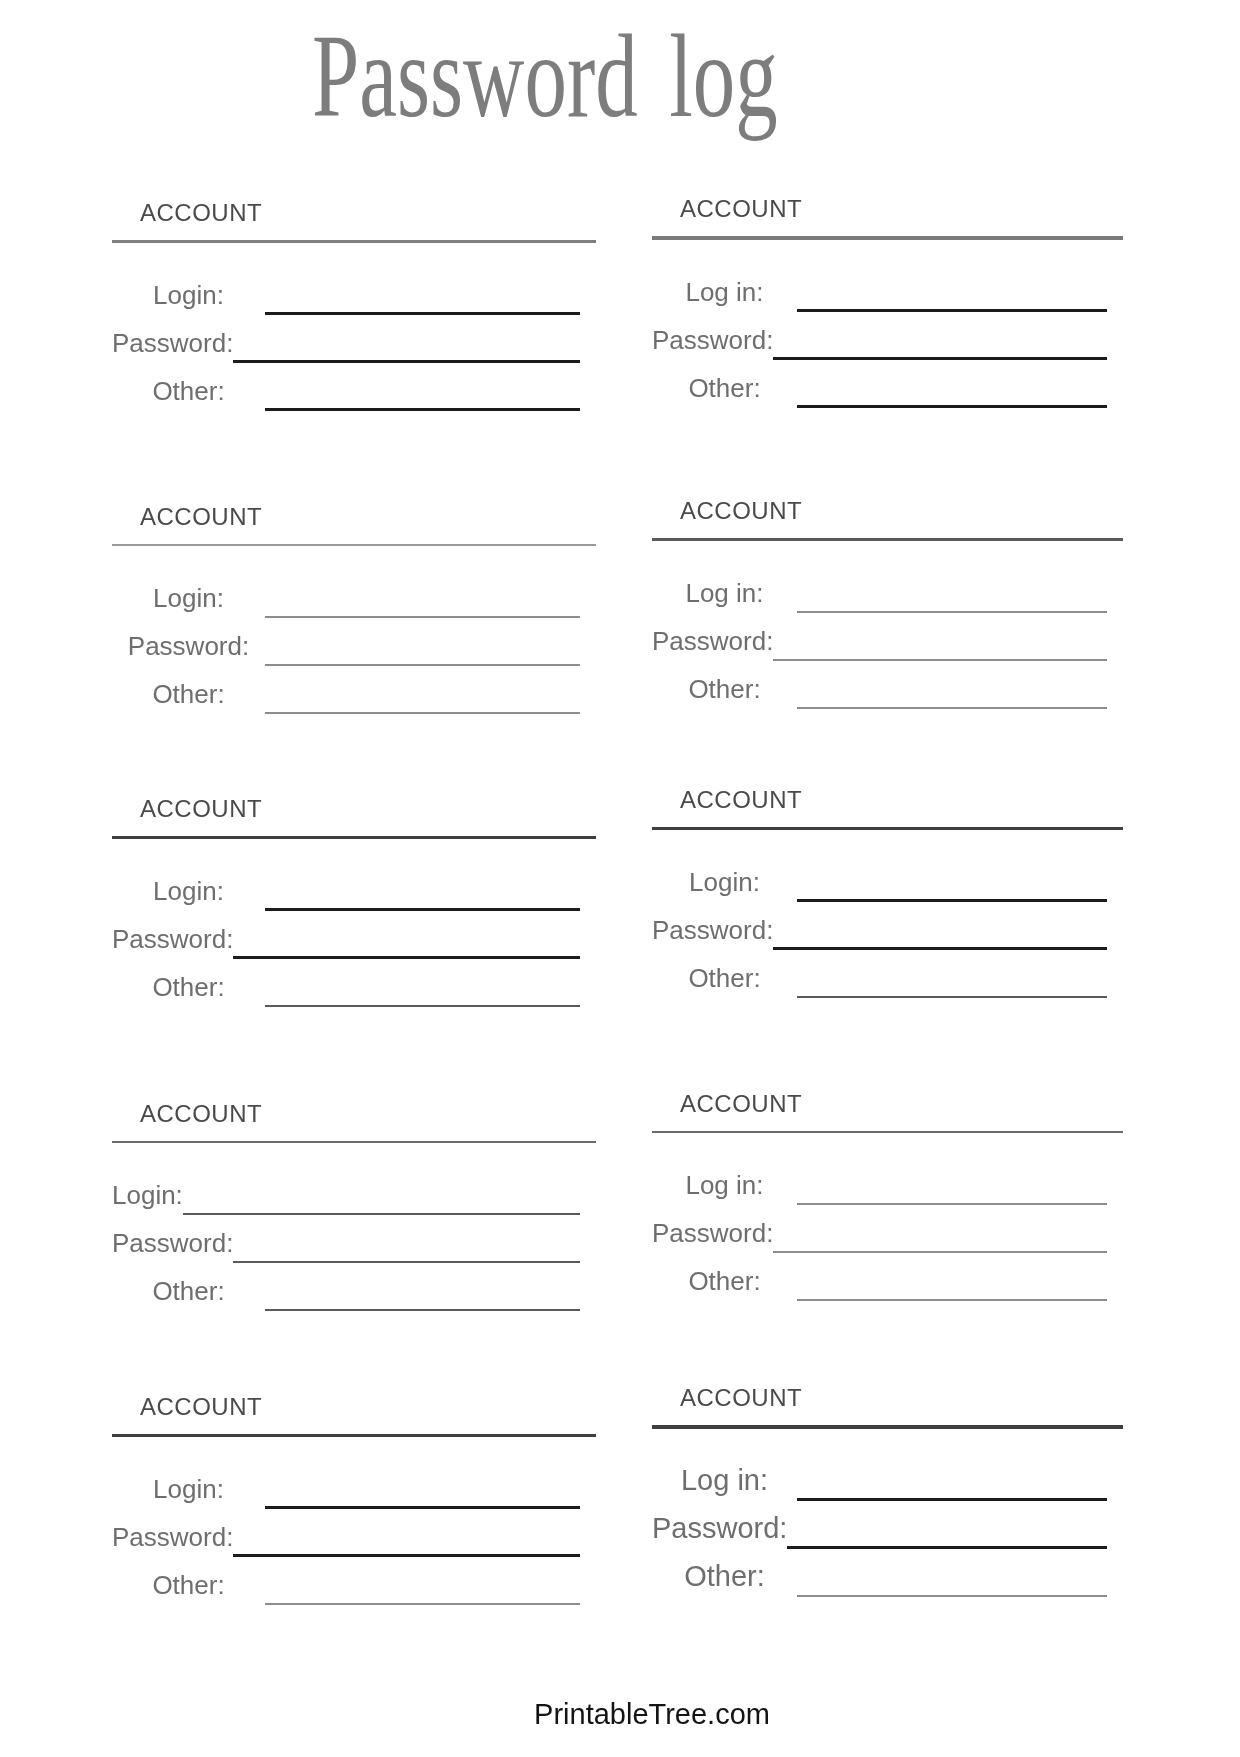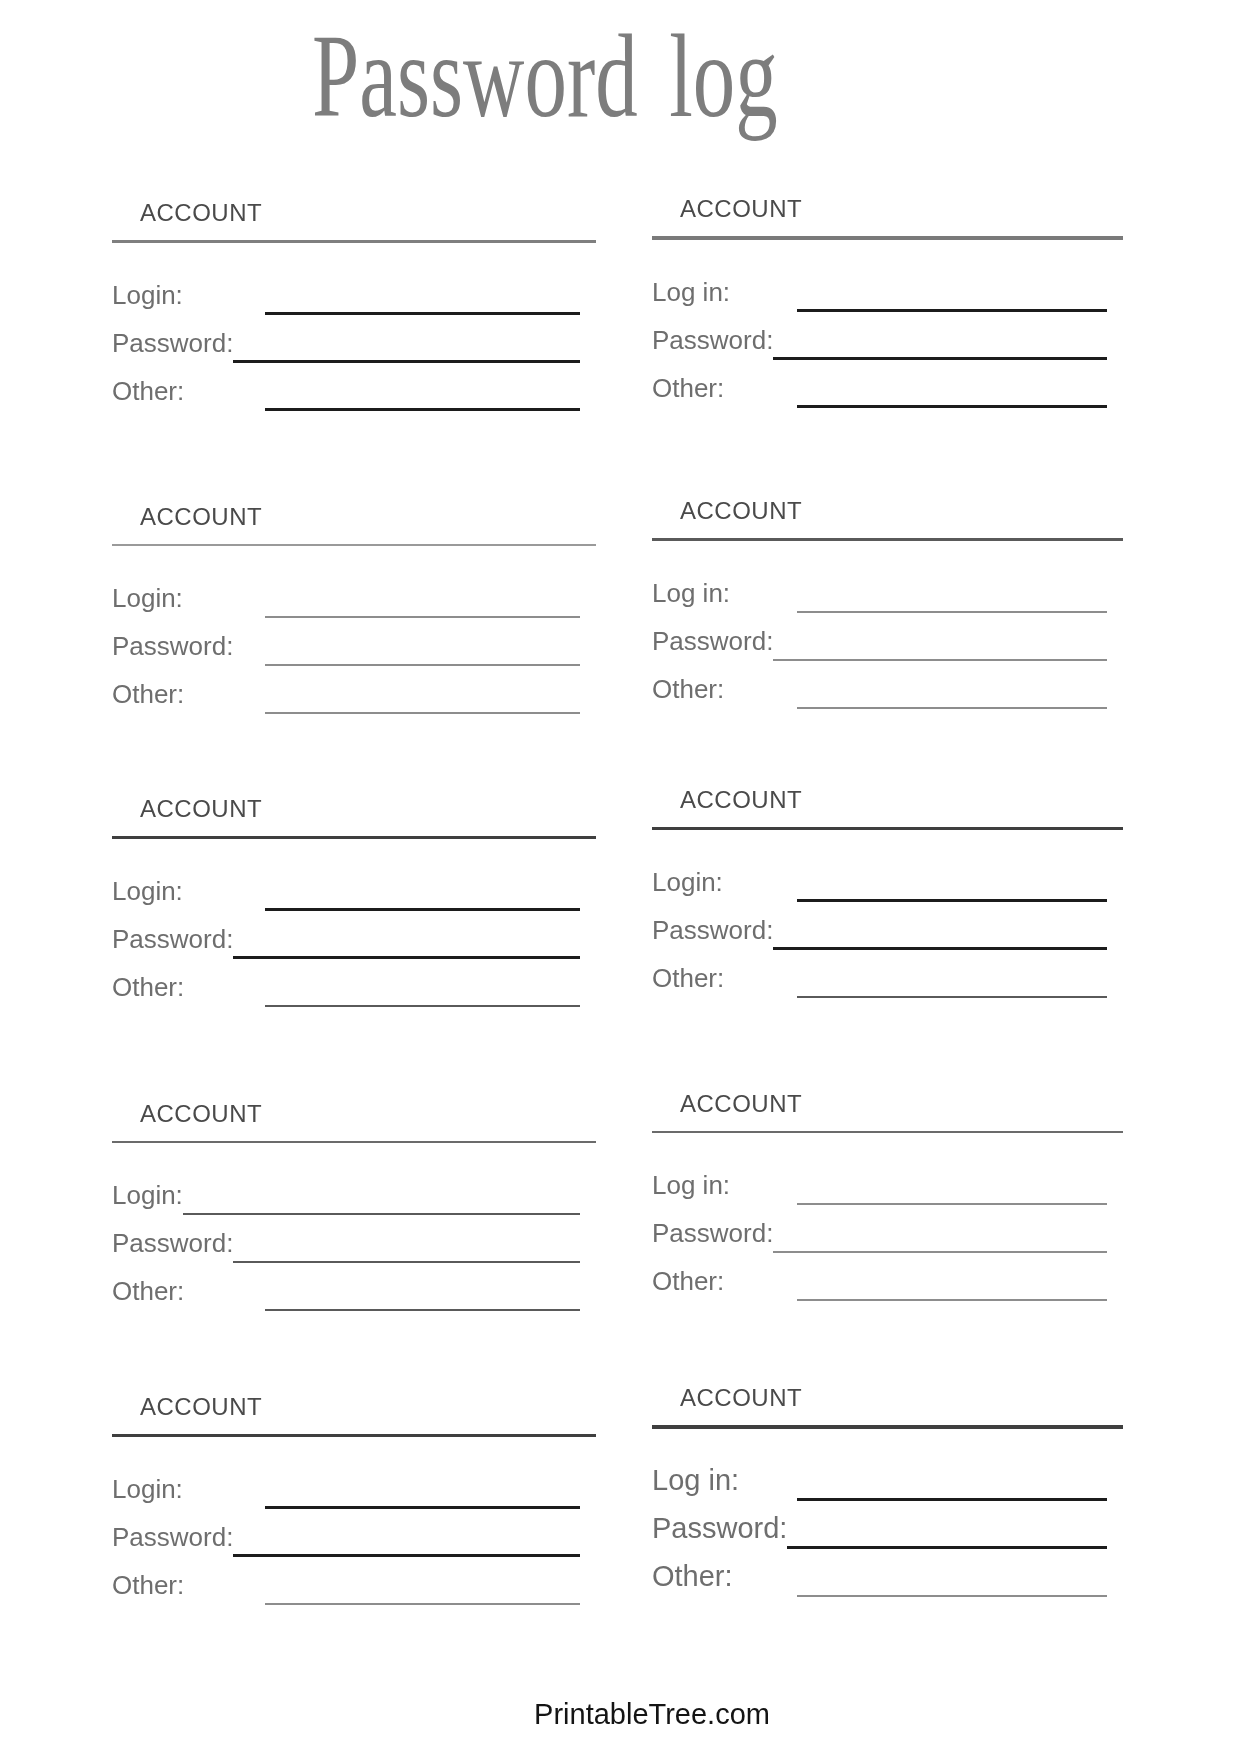--- a/index.html
+++ b/index.html
@@ -37,21 +37,21 @@
     color:#4a4a4a;
     border-bottom:3px solid #7f7f7f;
   }
   .hdr-light{border-bottom:2px solid #9a9a9a;}
   .hdr-med{border-bottom:3px solid #5a5a5a;}
   .hdr-med2{border-bottom:2px solid #6b6b6b;}
   .hdr-dark{border-bottom:3px solid #3f3f3f;}
   .hdr-dark-thick{border-bottom:4px solid #3f3f3f;}
   .hdr-gray-thick{border-bottom:4px solid #7a7a7a;}
 
-  .fields{margin-top:24px;}
+  .fields{margin-top:24px;text-align:center;}
   .field{
     display:flex;align-items:flex-end;
     height:48px;
     font-size:26px;color:#6e6e6e;
   }
   .field .lbl{padding-bottom:4px;white-space:pre;}
   .field.gap .lbl{width:153px;}
   .colR .field.gap .lbl{width:145px;}
   .field .line{flex:1;margin-right:16px;}
   .ln-dark{border-bottom:3px solid #1c1c1c;}

